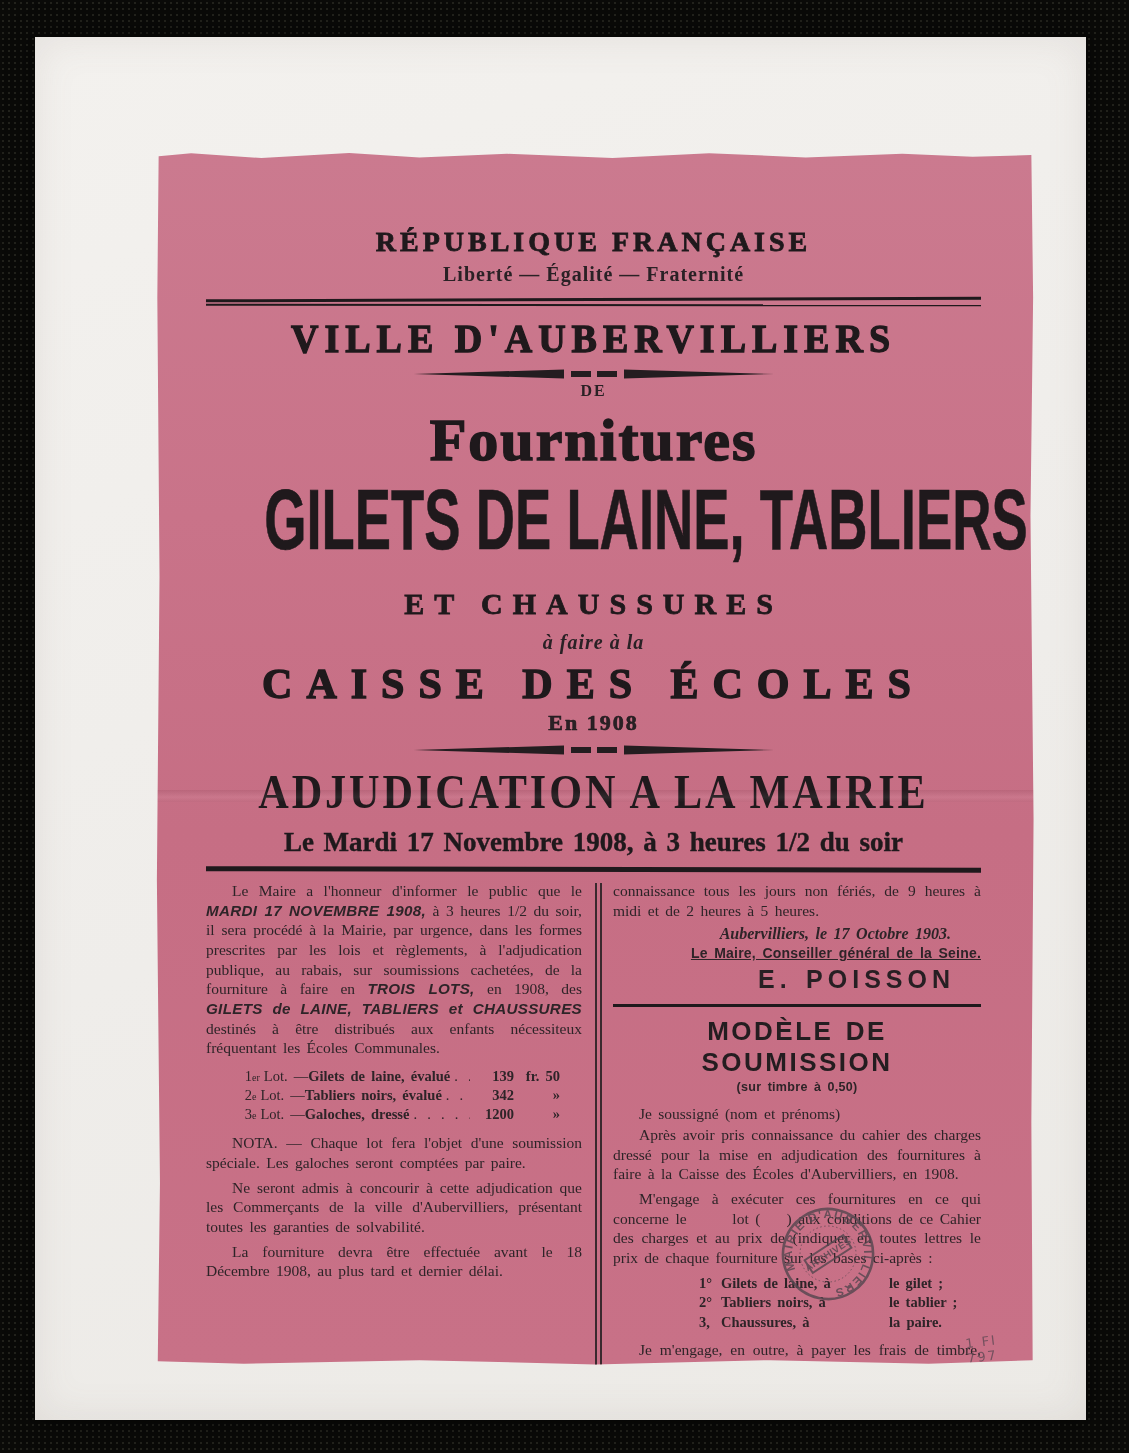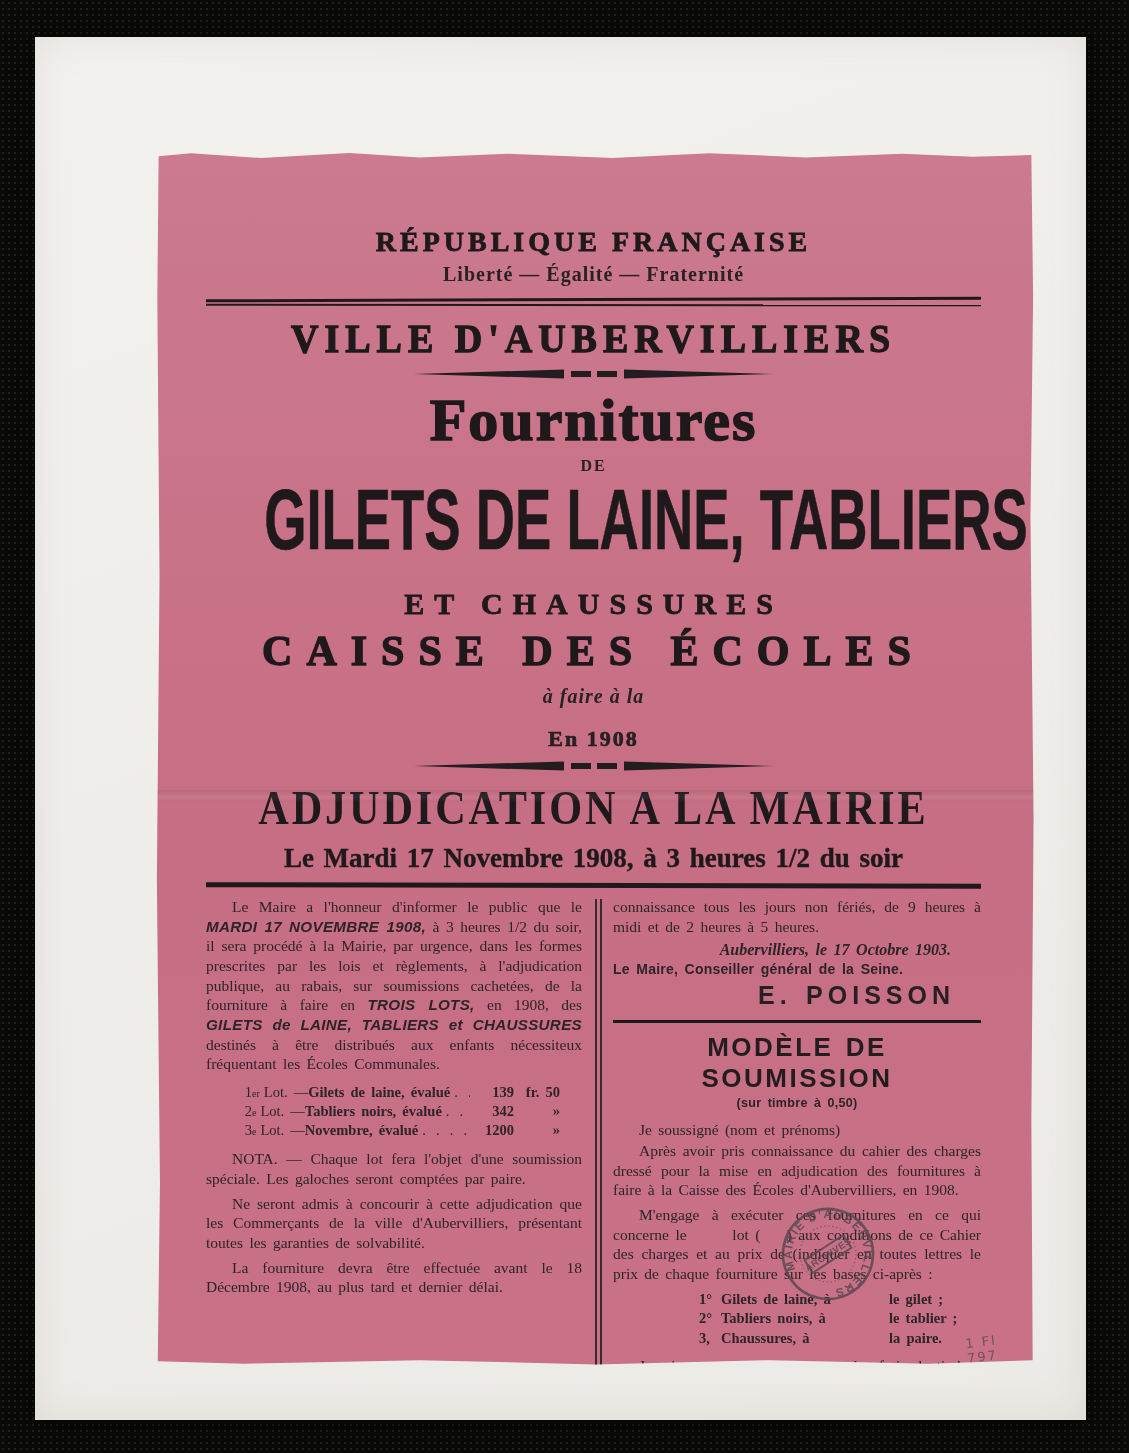--- a/index.html
+++ b/index.html
@@ -64,21 +64,21 @@
   }
   .chaussures{
     margin-top:30px;font:700 30px var(--serif);letter-spacing:10px;color:var(--ink-dark);
     -webkit-text-stroke:0.8px var(--ink-dark);
   }
   .afaire{margin-top:10px;font:italic 700 20px var(--serif);letter-spacing:1px;}
   .caisse{
     margin-top:6px;font:700 42px var(--serif);letter-spacing:14px;color:var(--ink-dark);
     -webkit-text-stroke:1.4px var(--ink-dark);
   }
-  .en1908{margin-top:18px;font:700 22px var(--serif);letter-spacing:2px;text-align:center;
+  .en1908{margin-top:2px;font:700 22px var(--serif);letter-spacing:2px;text-align:center;
     -webkit-text-stroke:0.6px var(--ink-dark);}
   
   .adjudication{
     margin-top:10px;font:700 44px var(--serif);letter-spacing:3px;color:var(--ink-dark);
     transform:scale(0.96,1.12);transform-origin:center;
   }
   .dateline{margin-top:10px;font:700 27px var(--serif);word-spacing:3px;color:var(--ink-dark);
     -webkit-text-stroke:0.4px var(--ink-dark);}
   .rule-thick{height:5px;background:var(--ink-dark);margin-top:9px;transform:rotate(0.12deg);}
   
@@ -96,21 +96,21 @@
   .lot-row{display:flex;align-items:baseline;line-height:1.32;}
   .lot-no{width:14px;text-align:right;}
   .lot-ord{font-size:10px;}
   .lot-word{margin:0 0 0 4px;white-space:nowrap;}
   .lot-name{font-weight:700;white-space:nowrap;}
   .lot-dots{flex:1;overflow:hidden;white-space:nowrap;margin:0 4px;letter-spacing:2px;}
   .lot-amt{font-weight:700;width:40px;text-align:right;}
   .lot-unit{font-weight:700;width:40px;text-align:right;padding-left:6px;}
   
   .r-date{font:italic 700 16px var(--serif);text-align:right;padding-right:30px;margin:3px 0 2px 0;}
-  .r-maire{font:700 14px var(--sans);text-align:left;letter-spacing:.2px;}
+  .r-maire{font:700 14px var(--sans);text-align:right;letter-spacing:.2px;text-decoration:underline;}
   .r-poisson{font:700 25px var(--sans);letter-spacing:5px;text-align:right;padding-right:26px;margin-top:4px;color:#271f23;}
   .rule-col{height:3px;background:var(--ink-dark);margin:10px 0 9px 0;}
   .modele-h{font:700 26px var(--sans);letter-spacing:2.5px;text-align:center;color:#241d20;}
   .modele-timbre{font:700 12.5px var(--sans);text-align:center;margin:2px 0 10px 0;letter-spacing:.3px;}
   .prof-line{display:flex;justify-content:space-between;}
   .nno{white-space:nowrap;padding-left:8px;}
   .sou-items{margin:6px 0 8px 86px;font-size:14.5px;}
   .sou-row{display:flex;line-height:1.35;font-weight:700;}
   .sou-no{width:22px;}
   .sou-name{width:168px;}
@@ -137,26 +137,26 @@
         </div>
       <div class="center ville">VILLE D'AUBERVILLIERS</div>
 
       <svg class="orn" width="360" height="12" viewBox="0 0 360 12">
         <polygon points="0,6 150,1.5 150,10.5" fill="#241d20"></polygon>
         <rect x="157" y="3" width="20" height="6" fill="#241d20"></rect>
         <rect x="183" y="3" width="20" height="6" fill="#241d20"></rect>
         <polygon points="210,1.5 360,6 210,10.5" fill="#241d20"></polygon>
       </svg>
 
+      <div class="center t-de">DE</div>
       <div class="center fournitures">Fournitures</div>
-      <div class="center t-de">DE</div>
       <div class="center gilets">GILETS DE LAINE, TABLIERS</div>
       <div class="center chaussures">ET CHAUSSURES</div>
+      <div class="center afaire">à faire à la</div>
       <div class="center caisse">CAISSE DES ÉCOLES</div>
-      <div class="center afaire">à faire à la</div>
       <div class="center en1908">En 1908</div>
 
       <svg class="orn" width="360" height="12" viewBox="0 0 360 12">
         <polygon points="0,6 150,1.5 150,10.5" fill="#241d20"></polygon>
         <rect x="157" y="3" width="20" height="6" fill="#241d20"></rect>
         <rect x="183" y="3" width="20" height="6" fill="#241d20"></rect>
         <polygon points="210,1.5 360,6 210,10.5" fill="#241d20"></polygon>
       </svg>
 
       <div class="center adjudication">ADJUDICATION A LA MAIRIE</div>
@@ -183,21 +183,21 @@
               <span class="lot-word">Lot. —</span>
               <span class="lot-name">Tabliers noirs, évalué</span>
               <span class="lot-dots">. . . . . .</span>
               <span class="lot-amt">342</span>
               <span class="lot-unit">»</span>
             </div>
             <div class="lot-row">
               <span class="lot-no">3</span>
                 <sup class="lot-ord">e</sup>
               <span class="lot-word">Lot. —</span>
-              <span class="lot-name">Novembre, évalué</span>
+              <span class="lot-name">Galoches, dressé</span>
               <span class="lot-dots">. . . . . . . .</span>
               <span class="lot-amt">1200</span>
               <span class="lot-unit">»</span>
             </div>
           </div>
 
           <p class="ind">NOTA. — Chaque lot fera l'objet d'une soumission spéciale. Les galoches seront comptées par paire.</p>
           <p class="ind">Ne seront admis à concourir à cette adjudication que les Commerçants de la ville d'Aubervilliers, présentant toutes les garanties de solvabilité.</p>
           <p class="ind">La fourniture devra être effectuée avant le 18 Décembre 1908, au plus tard et dernier délai.</p>
         </div>

